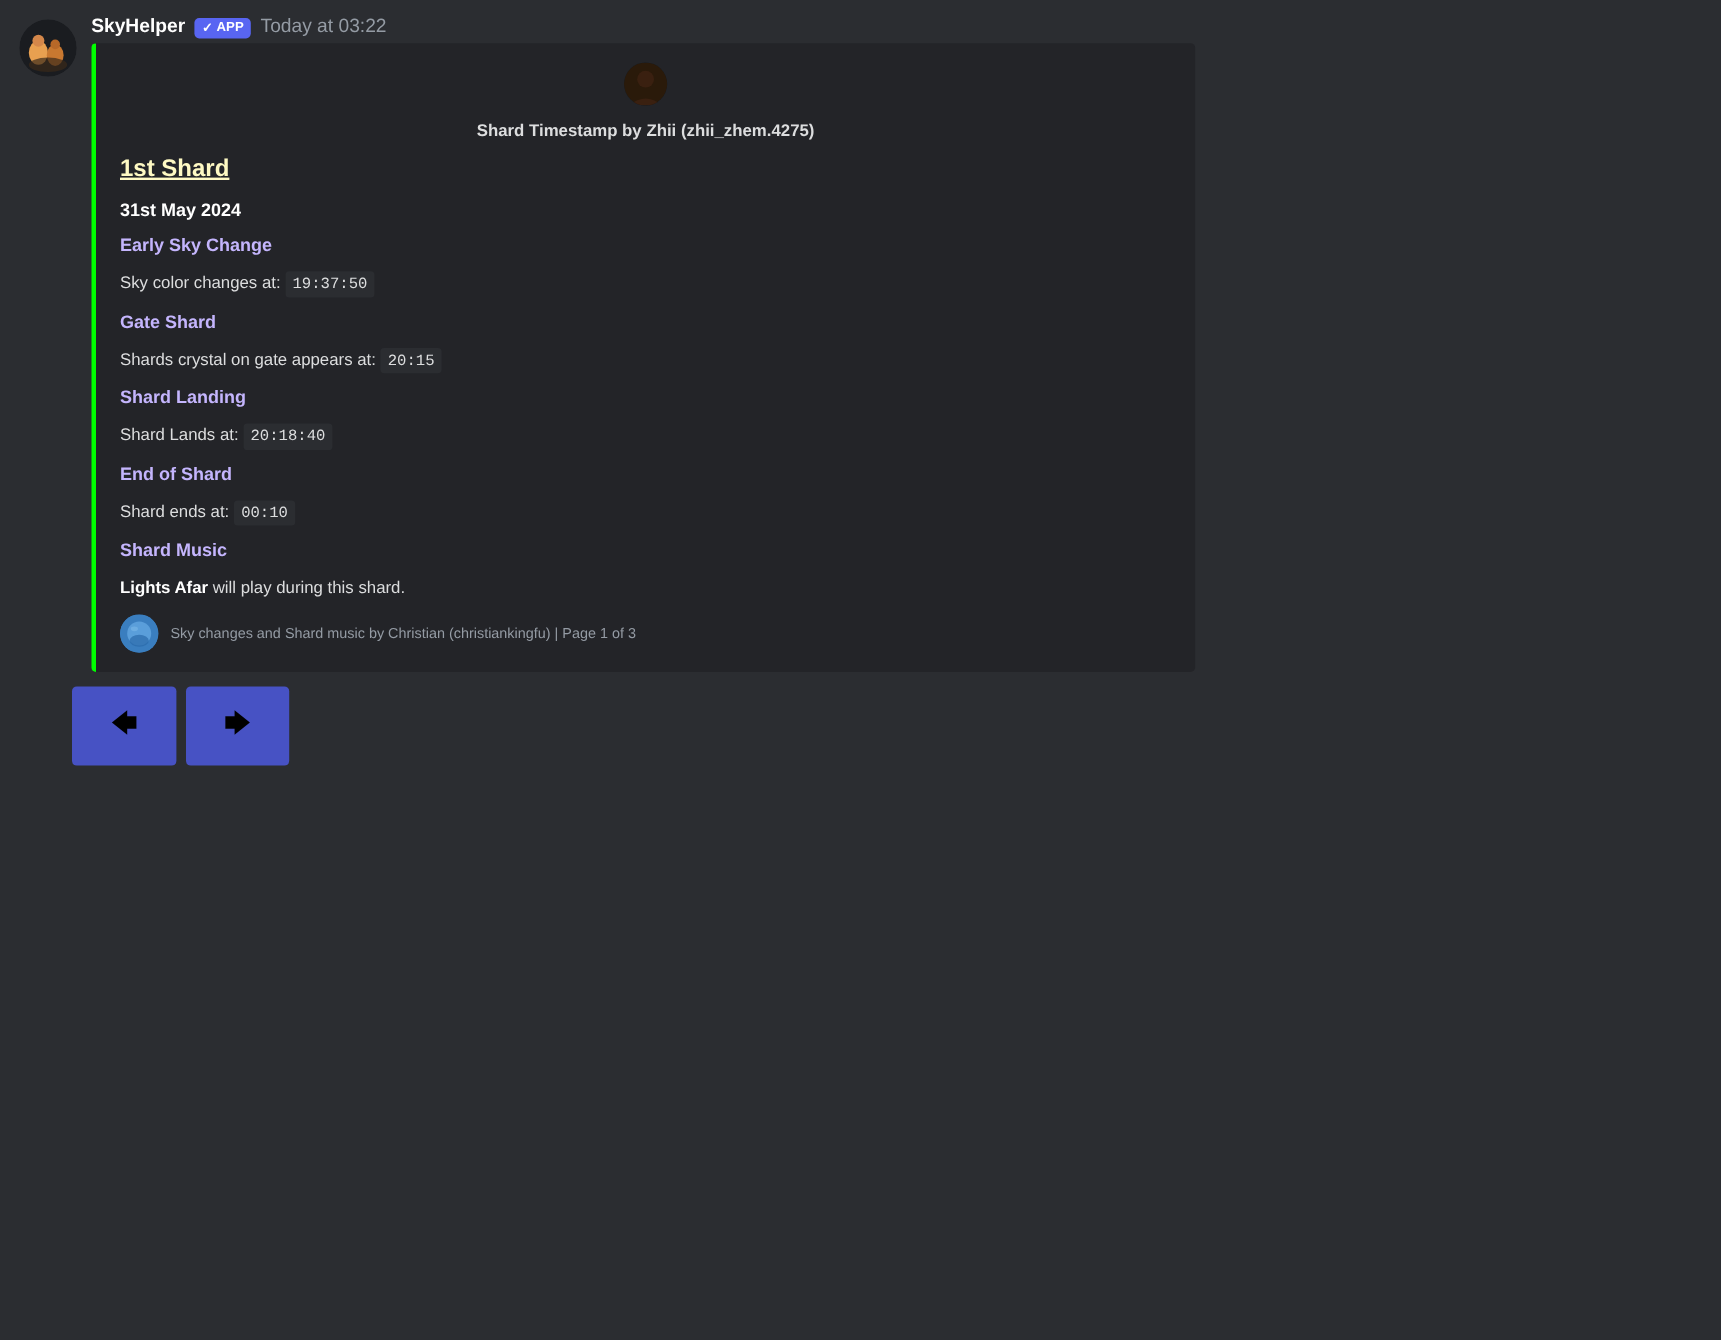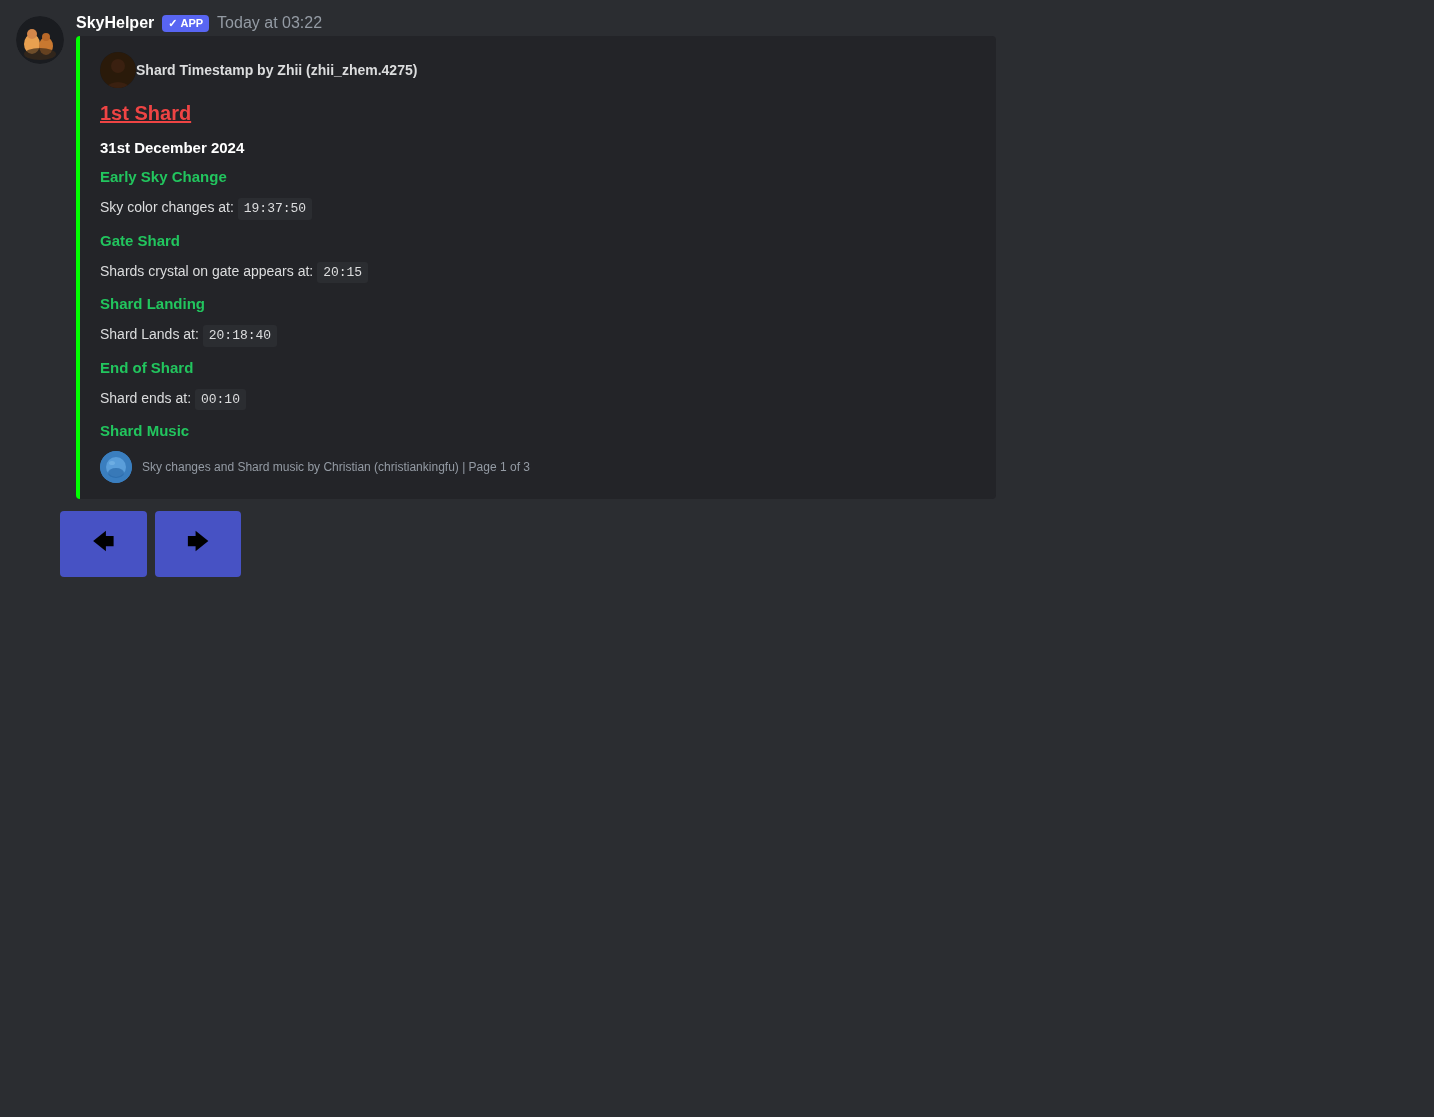--- a/index.html
+++ b/index.html
@@ -57,21 +57,23 @@
       border-radius: 4px;
       padding: 16px 20px;
       max-width: 920px;
       margin-top: 4px;
       background-color: #232428;
     }
 
     .embed-header {
       display: flex;
       align-items: center;
+      gap: 12px;
       margin-bottom: 14px;
+      flex-direction: column;
     }
 
     .embed-avatar {
       width: 36px;
       height: 36px;
       border-radius: 50%;
       background: #1a1c20;
       flex-shrink: 0;
       overflow: hidden;
       display: flex;
@@ -79,33 +81,33 @@
       justify-content: center;
     }
 
     .embed-author-name {
       color: #dcddde;
       font-size: 14px;
       font-weight: 600;
     }
 
     .embed-title {
-      color: #ef4444;
+      color: #fef9c3;
       font-size: 20px;
       font-weight: 700;
       text-decoration: underline;
       margin-bottom: 14px;
     }
 
     .embed-section {
       margin-bottom: 12px;
     }
 
     .section-label {
-      color: #22c55e;
+      color: #c4b5fd;
       font-weight: 700;
       font-size: 15px;
       margin-bottom: 3px;
     }
 
     .section-value {
       color: #dcddde;
       font-size: 14px;
       line-height: 1.5;
       margin-top: 12px;
@@ -248,21 +250,21 @@
               <circle cx="18" cy="18" r="18" fill="#2a1a0a"></circle>
               <circle cx="18" cy="14" r="7" fill="#3a2010"></circle>
               <path d="M4 36 Q18 24 32 36" fill="#3a2010"></path>
             </svg>
           </div>
           <span class="embed-author-name">Shard Timestamp by Zhii (zhii_zhem.4275)</span>
         </div>
 
         <div class="embed-title">1st Shard</div>
 
-        <div class="date-value">31st December 2024</div>
+        <div class="date-value">31st May 2024</div>
 
         <div class="embed-section">
           <div class="section-label">Early Sky Change</div>
           <div class="section-value">
             Sky color changes at: <span class="inline-code">19:37:50</span>
           </div>
         </div>
 
         <div class="embed-section">
           <div class="section-label">Gate Shard</div>
@@ -280,20 +282,24 @@
 
         <div class="embed-section">
           <div class="section-label">End of Shard</div>
           <div class="section-value">
             Shard ends at: <span class="inline-code">00:10</span>
           </div>
         </div>
 
         <div class="embed-section">
           <div class="section-label">Shard Music</div>
+          <div class="section-value">
+            <span class="bold-text">Lights Afar</span>
+            <span> will play during this shard.</span>
+          </div>
         </div>
 
         <div class="footer-area">
           <div class="footer-avatar">
             <svg viewBox="0 0 32 32" xmlns="http://www.w3.org/2000/svg">
               <circle cx="16" cy="16" r="16" fill="#3a7ebf"></circle>
               <circle cx="16" cy="16" r="10" fill="#5a9eda"></circle>
               <ellipse cx="16" cy="22" rx="8" ry="5" fill="#2a6aaa" opacity="0.7"></ellipse>
               <ellipse cx="12" cy="12" rx="3" ry="2" fill="#7ab8e8" opacity="0.6"></ellipse>
             </svg>

